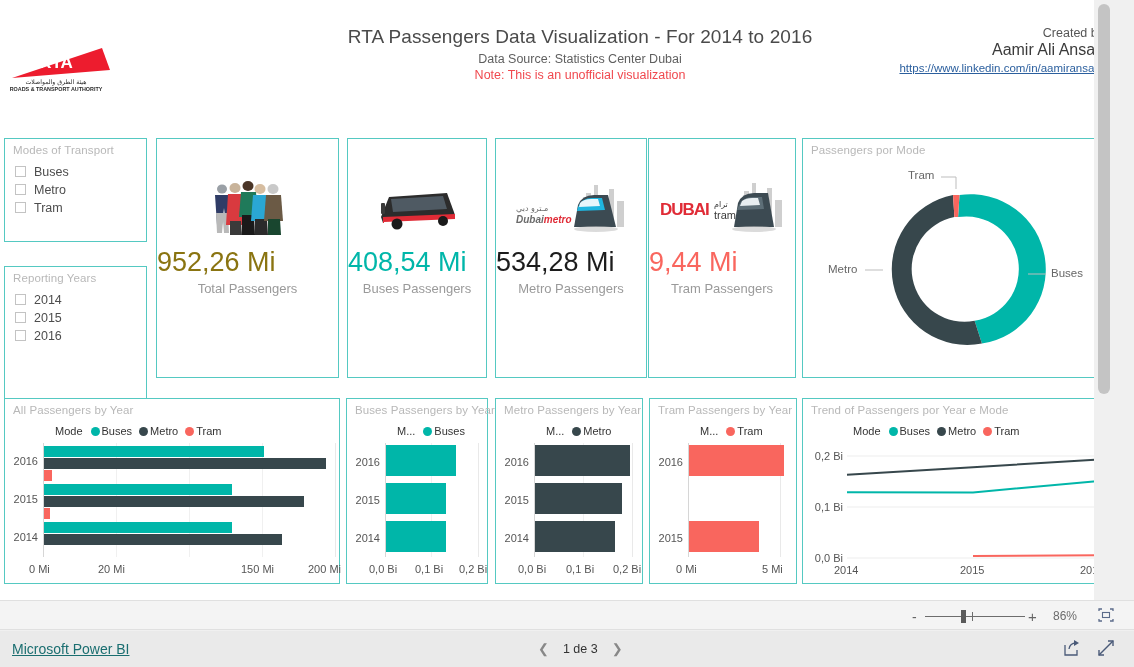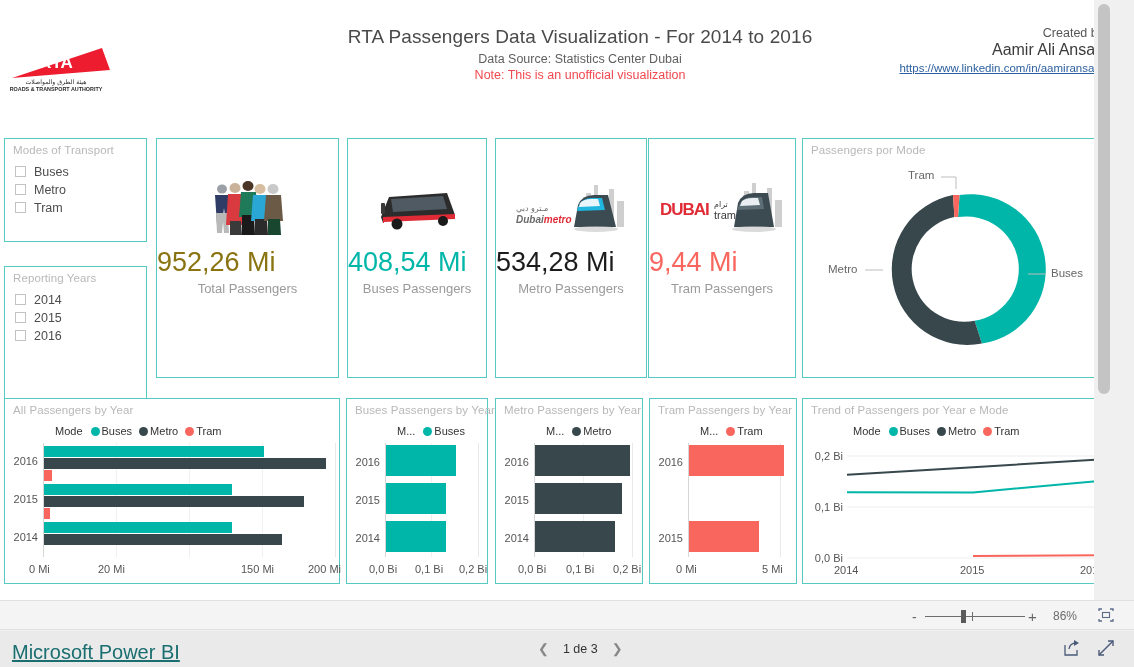--- a/index.html
+++ b/index.html
@@ -73,21 +73,21 @@
   .zb-minus { position:absolute; left:912px; top:8px; font-size:14px; color:#666; }
   .zb-track { position:absolute; left:925px; top:15px; width:100px; height:1px; background:#6d6d6d; }
   .zb-thumb { position:absolute; left:961px; top:9px; width:5px; height:13px; background:#5a5a5a; }
   .zb-tickm { position:absolute; left:972px; top:11px; width:1px; height:9px; background:#6d6d6d; }
   .zb-plus { position:absolute; left:1028px; top:7px; font-size:15px; color:#666; }
   .zb-pct { position:absolute; left:1053px; top:8px; font-size:12px; color:#6b6b6b; }
   .zb-fit { position:absolute; left:1098px; top:7px; }
 
   
   .footer { position:absolute; left:0; top:631px; width:1134px; height:36px; background:#eaeaea; }
-  .pbi-link { position:absolute; left:12px; top:10px; font-size:20px; color:#1a6e70; text-decoration:underline; }
+  .pbi-link { position:absolute; left:12px; top:10px; font-size:14px; color:#1a6e70; text-decoration:underline; }
   .pager { position:absolute; left:538px; top:10px; display:flex; align-items:center; gap:14px; font-size:12.5px; color:#333; }
   .pg-arrow { color:#888; font-size:13px; }
   .f-share { position:absolute; left:1063px; top:8px; }
   .f-expand { position:absolute; left:1097px; top:8px; }
 </style>
 </head>
 <body>
 
 <div class="app">
 

